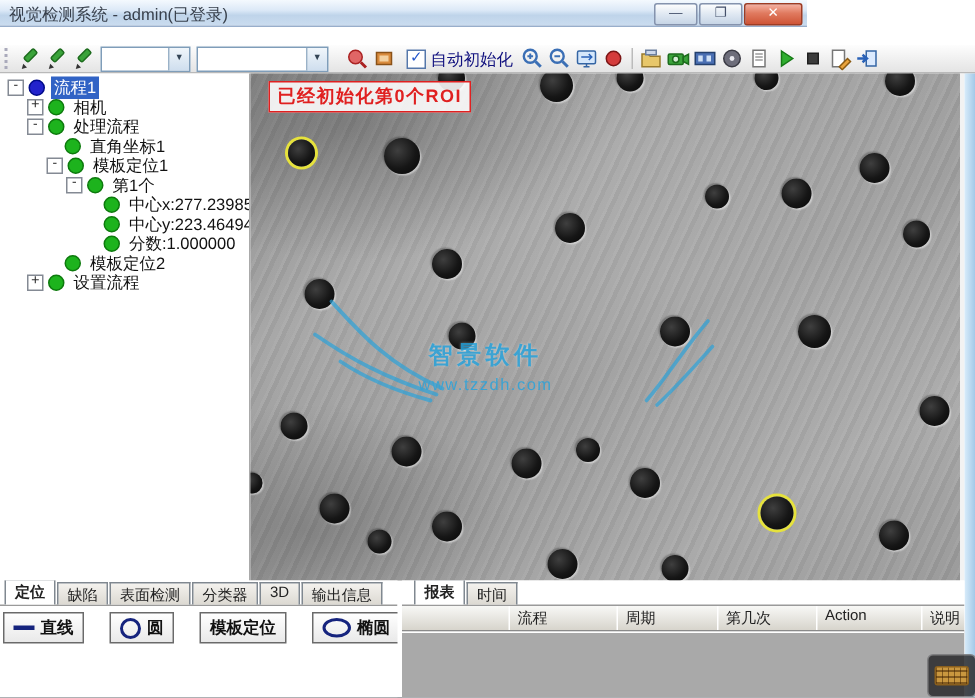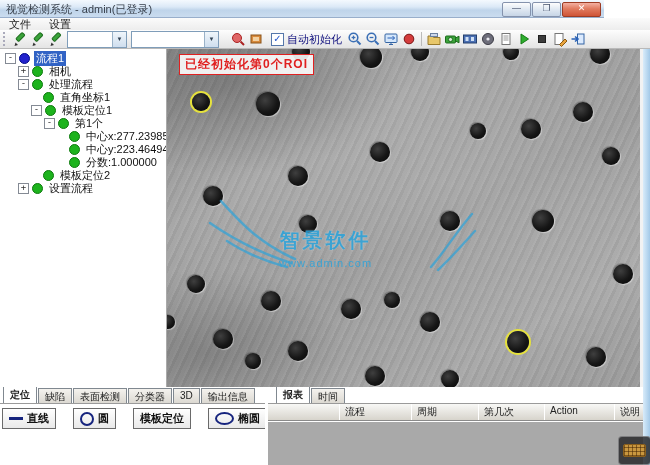--- a/index.html
+++ b/index.html
@@ -1,19 +1,19 @@
 <!DOCTYPE html>
 <html><head>
 <meta charset="utf-8">
 <style>
   html,body{margin:0;padding:0;background:#888;}
   #app{position:relative;width:650px;height:465px;overflow:hidden;background:#fff;
        font-family:"Liberation Sans","DejaVu Sans",sans-serif;outline:1px solid #5a6a7a;}
   
-  .titlebar{position:absolute;left:0;top:0;width:604px;height:17px;
+  .titlebar{position:absolute;left:0;top:0;width:538px;height:17px;
     background:linear-gradient(#f4f9fe,#dce9f7 40%,#bfd4ea 60%,#cadcef);border-bottom:1px solid #98aecb;}
   .title{position:absolute;left:6px;top:2px;font-size:11px;color:#38404c;white-space:nowrap;}
   .winbtns{position:absolute;right:3px;top:2px;display:flex;gap:1px;}
   .wbtn{width:27px;height:13px;border:1px solid #8593ad;border-radius:2px;font-size:9px;line-height:11px;
     text-align:center;color:#44506a;background:linear-gradient(#fdfdfd,#dfe8f2 50%,#c7d5e6);cursor:pointer;}
   .wbtn.close{width:37px;background:linear-gradient(#f4b0a1,#e07a5f 45%,#cf5436);color:#fff;border-color:#9d3c24;font-weight:bold;}
   
   .menubar{position:absolute;left:0;top:18px;width:650px;height:12px;background:linear-gradient(#fbfbfb,#ededed);
     display:flex;align-items:center;border-bottom:1px solid #e0e0e0;}
   .menuitem{font-size:11px;color:#222;padding:0 9px;cursor:default;}
@@ -52,21 +52,21 @@
       linear-gradient(150deg,#8f8f8f 0%,#a7a7a7 30%,#9c9c9c 55%,#aaaaaa 80%,#9b9b9b 100%);
     border-right:3px solid #f2f2f2;box-sizing:content-box;}
   .hole{position:absolute;border-radius:50%;
     background:radial-gradient(circle at 38% 35%, #3f3f3f, #161616 55%, #050505);
     box-shadow:1px 1px 1px rgba(255,255,255,.45), -1px -1px 1px rgba(0,0,0,.25);}
   .hole.ring{box-shadow:0 0 0 2px #e6e23c, 1px 1px 1px rgba(255,255,255,.3);}
   .msg{position:absolute;left:12px;top:5px;border:1px solid #e02020;color:#e02020;background:rgba(255,255,255,.88);
     font-size:12px;font-weight:bold;padding:1px 5px;letter-spacing:1px;white-space:nowrap;}
   .wm{position:absolute;left:40px;top:148px;width:300px;height:125px;opacity:.85;pointer-events:none;}
   .wmtext{position:absolute;left:72px;top:30px;text-align:center;color:#2aa3db;}
-  .wmtitle{font-size:20px;font-weight:bold;letter-spacing:3px;white-space:nowrap;
+  .wmtitle{font-size:16px;font-weight:bold;letter-spacing:3px;white-space:nowrap;
     text-shadow:0 0 2px rgba(255,255,255,.5);}
   .wmurl{font-size:11px;letter-spacing:1px;margin-top:3px;}
   .wing{position:absolute;}
   
   .rightstrip{position:absolute;left:643px;top:49px;width:7px;height:416px;
     background:linear-gradient(90deg,#d9ecfa,#a3c9e8);}
   
   .blpanel{position:absolute;left:0;top:387px;width:265px;height:78px;background:#fff;overflow:hidden;}
   .brpanel{position:absolute;left:268px;top:387px;width:375px;height:78px;background:#fff;overflow:hidden;}
   .tabrow{display:flex;align-items:flex-end;height:16px;padding-left:3px;border-bottom:1px solid #9a9a9a;}
@@ -99,24 +99,20 @@
 
   <div class="titlebar">
     <span class="title">视觉检测系统 - admin(已登录)</span>
     <div class="winbtns">
       <div class="wbtn">—</div>
       <div class="wbtn">❐</div>
       <div class="wbtn close">✕</div>
     </div>
   </div>
 
-  <div class="menubar">
-    <span class="menuitem">文件</span>
-    <span class="menuitem">设置</span>
-  </div>
 
   <div class="toolbar" id="toolbar">
       <span class="grip"></span>
       <span class="tbicon">
         <svg width="16" height="16" viewBox="0 0 16 16">
           <rect x="5.5" y="1.5" width="4" height="9" rx="1" transform="rotate(45 8 7)" fill="#3aa33a" stroke="#1d6b1d"></rect>
           <path d="M3.5 11.5 l2.5 2.5 -3.5 1 z" fill="#333"></path>
         </svg>
       </span>
       <span class="tbicon">
@@ -333,21 +329,21 @@
     <div class="wm">
       <svg class="wing" style="left:0;top:0" width="92" height="80" viewBox="0 0 92 80">
         <g fill="none" stroke="#2aa3db" stroke-width="2.6" stroke-linecap="round" opacity="0.8">
           <path d="M14 4 C 34 26, 52 46, 88 62"></path>
           <path d="M3 26 C 26 42, 50 55, 84 66"></path>
           <path d="M20 44 C 38 56, 58 64, 80 70"></path>
         </g>
       </svg>
       <div class="wmtext">
         <div class="wmtitle">智景软件</div>
-        <div class="wmurl">www.admin.com</div>
+        <div class="wmurl">www.tzzdh.com</div>
       </div>
       <svg class="wing" style="left:218px;top:14px" width="52" height="62" viewBox="0 0 52 62">
         <g fill="none" stroke="#2aa3db" stroke-width="2.4" stroke-linecap="round" opacity="0.8">
           <path d="M47 3 C 32 20, 20 40, 6 56"></path>
           <path d="M50 20 C 38 33, 27 46, 13 59"></path>
         </g>
       </svg>
     </div>
     <div class="msg">已经初始化第0个ROI</div>
   </div>

